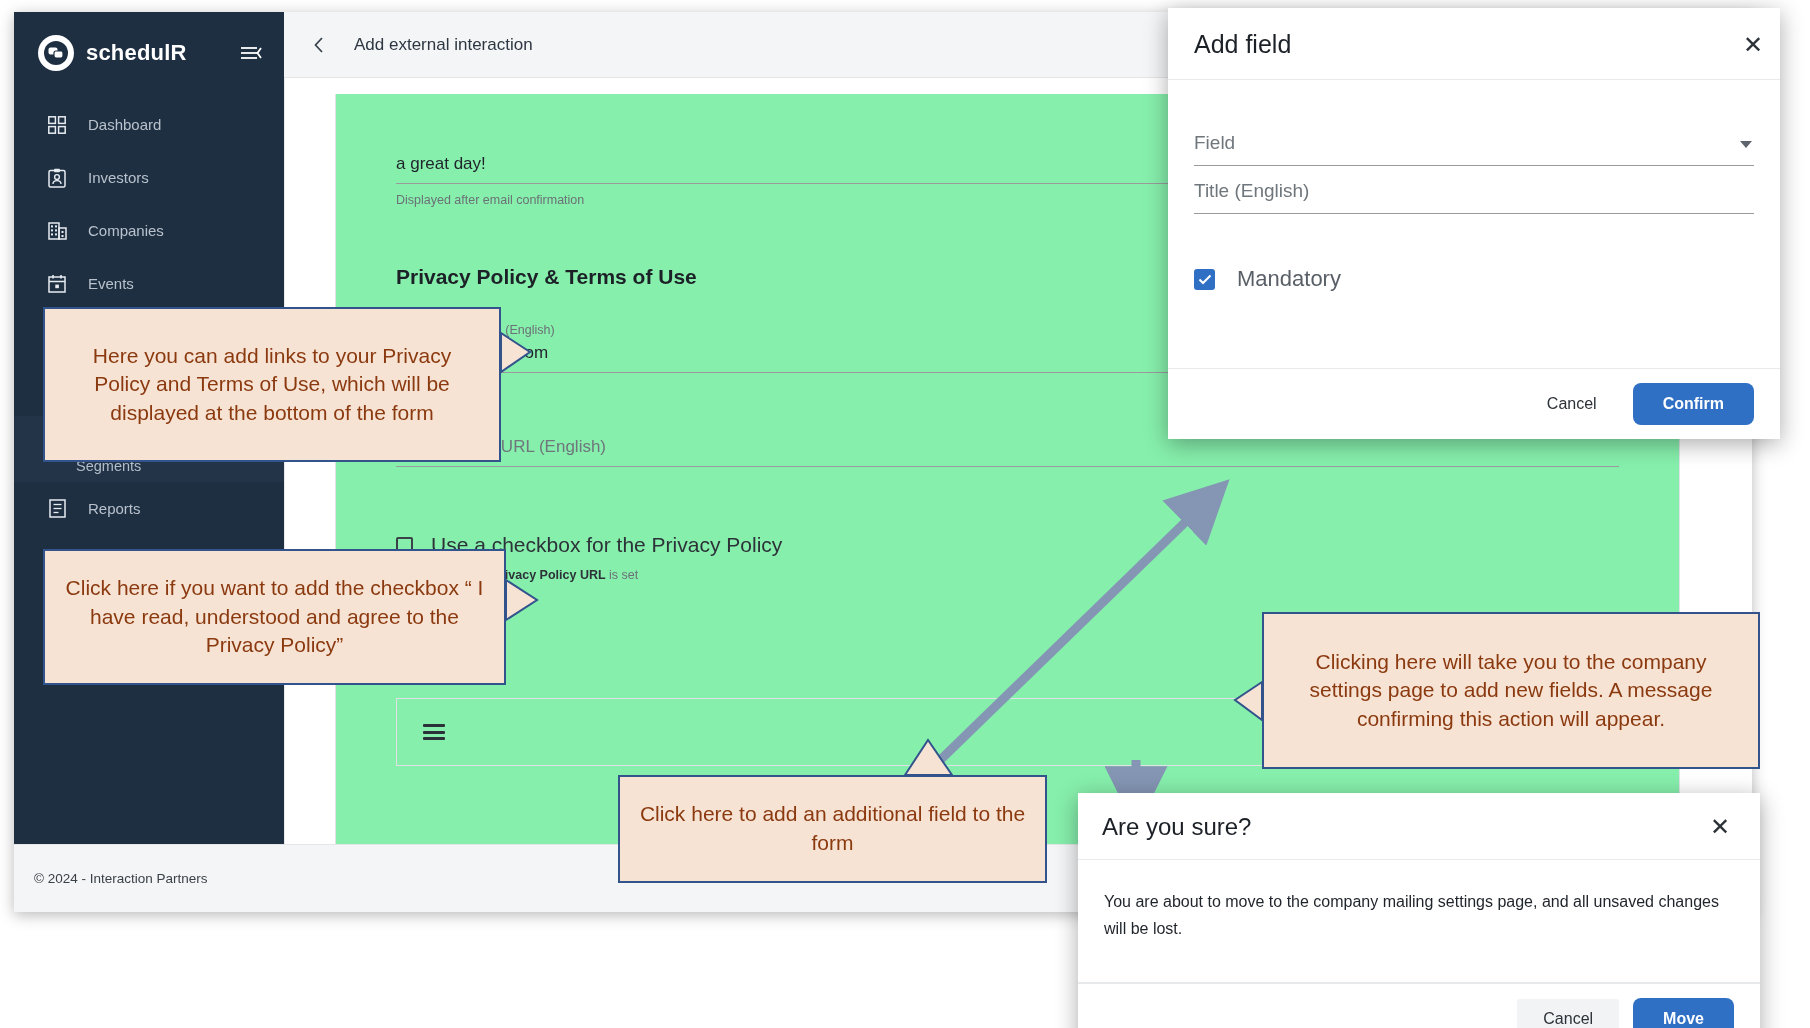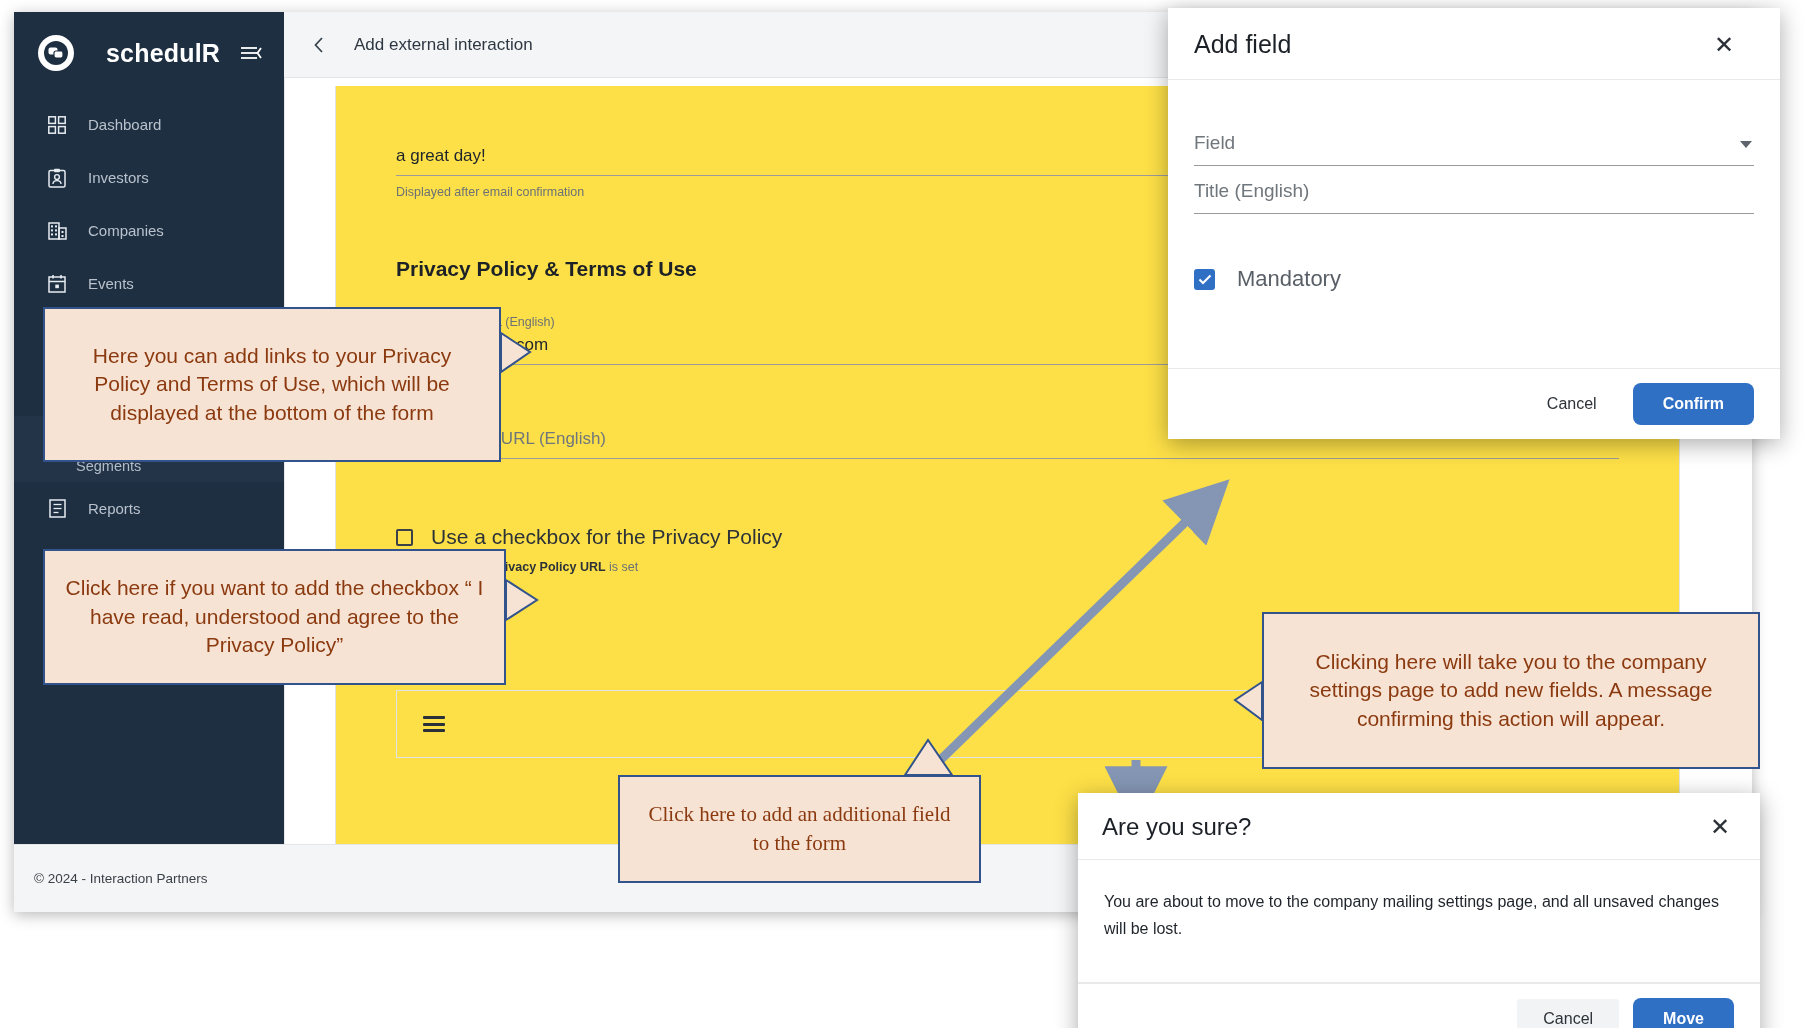--- a/index.html
+++ b/index.html
@@ -38,22 +38,22 @@
     height: 82px; padding-left: 24px;
   }
   .brand-logo {
     width: 36px; height: 36px; border-radius: 50%;
     background: #ffffff;
     display: flex; align-items: center; justify-content: center;
     flex: none;
   }
   .brand-logo svg { display: block; }
   .brand-name {
-    margin-left: 32px;
-    font-size: 25px; font-weight: 700; color: #ffffff;
+    margin-left: 12px;
+    font-size: 22px; font-weight: 700; color: #ffffff;
     letter-spacing: .2px;
   }
   .collapse-btn {
     position: absolute; right: 22px; top: 32px;
     width: 22px; height: 18px; cursor: pointer;
   }
 
   .nav { padding-top: 4px; }
   .nav-item {
     display: flex; align-items: center;
@@ -96,24 +96,24 @@
   
   .content {
     position: absolute; left: 270px; top: 66px;
     right: 0; bottom: 68px;
     background: #ffffff;
     border-left: 1px solid #e6e8ea;
     overflow: hidden;
   }
   .card {
     position: absolute;
-    left: 50px; top: 8px;
+    left: 50px; top: 16px;
     width: 1345px;
     min-height: 800px;
-    background: #fde047;
+    background: #86efac;
     border: 1px solid #e0e2e5;
     border-top: none;
     border-bottom: none;
   }
   .inner { padding: 0 60px; }
 
   .ff { position: relative; margin-top: 0; }
   .ff-value {
     font-size: 17px; color: #1f242b;
     padding-bottom: 9px;
@@ -194,21 +194,21 @@
   .footer-links span { cursor: pointer; }
 
   
   .modal {
     position: absolute;
     background: #ffffff;
     box-shadow: 0 5px 22px rgba(0,0,0,0.33);
   }
   .modal-head {
     display: flex; align-items: center; justify-content: space-between;
-    padding: 22px 42px 20px 26px;
+    padding: 22px 13px 20px 26px;
     border-bottom: 1px solid #e8e9eb;
   }
   .modal-title { font-size: 25px; color: #1c2127; font-weight: 400; }
   .modal-close {
     font-size: 24px; color: #2c3238; line-height: 1;
     cursor: pointer; padding: 0 4px;
   }
   .modal-body { padding: 26px; }
   .modal-foot {
     border-top: 1px solid #e8e9eb;
@@ -276,21 +276,21 @@
     color: #8b3a10;
     font-size: 21px;
     line-height: 1.36;
     text-align: center;
     display: flex; align-items: center; justify-content: flex-start;
     padding: 10px 18px;
   }
   #callout-privacy { left: 43px; top: 307px; width: 458px; height: 155px; }
   #callout-checkbox { left: 43px; top: 549px; width: 463px; height: 136px; }
   #callout-company  { left: 1262px; top: 612px; width: 498px; height: 157px; }
-  #callout-add      { left: 618px; top: 775px; width: 363px; height: 108px; font-family: Liberation Serif, serif; }
+  #callout-add      { left: 618px; top: 775px; width: 429px; height: 108px; }
 
   .arrow-svg { position: absolute; left: 0; top: 0; width: 1810px; height: 1028px; pointer-events: none; }
 </style>
 </head>
 <body>
 
 <div id="root">
 
   <div class="app-window">
 

